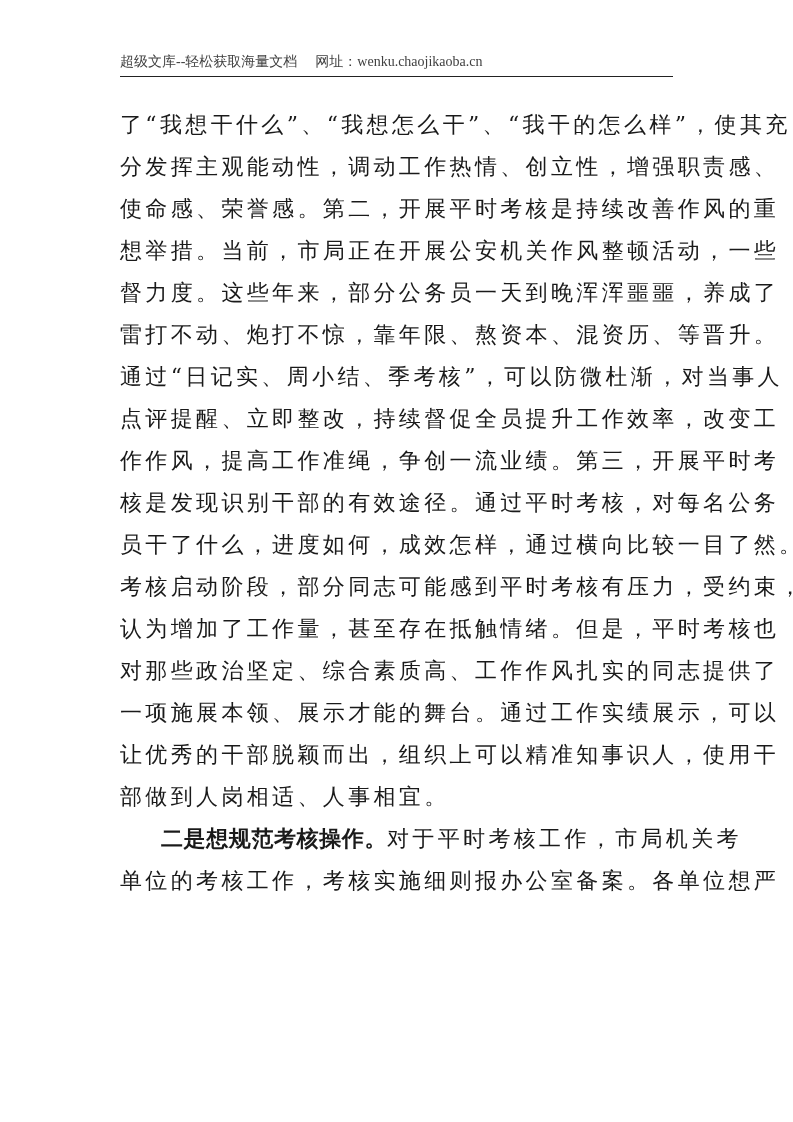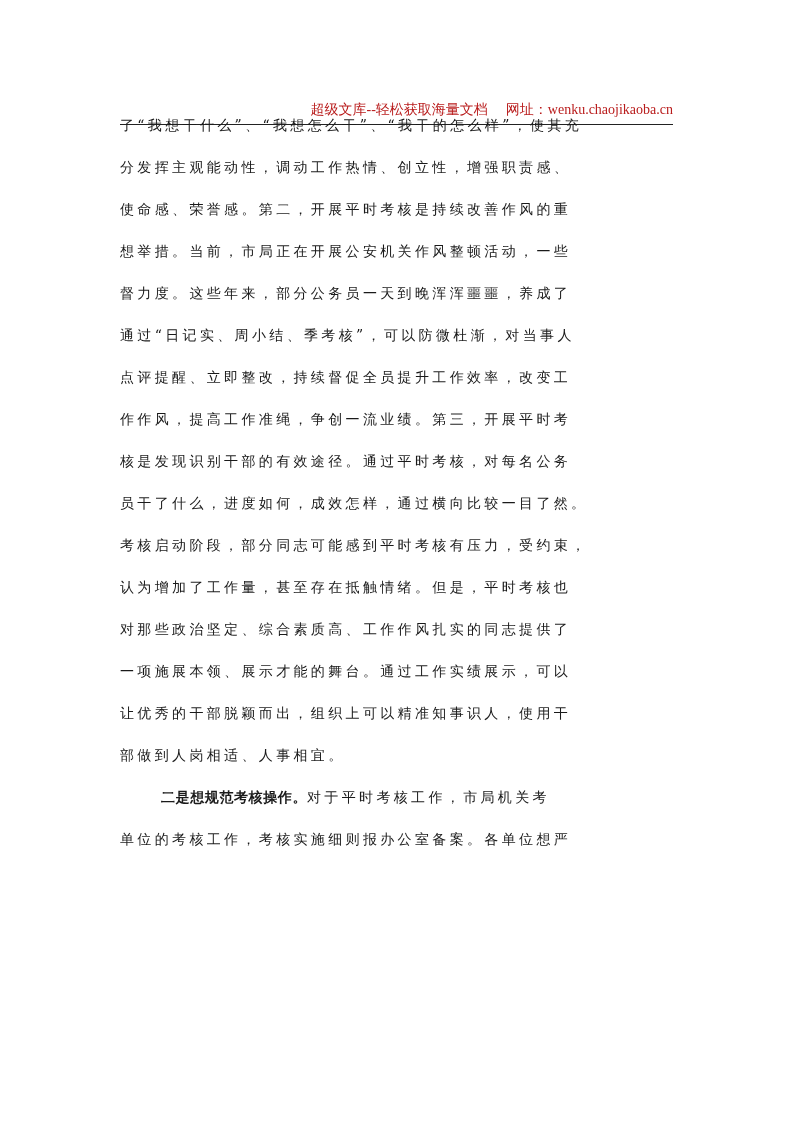--- a/index.html
+++ b/index.html
@@ -1,40 +1,41 @@
 <!DOCTYPE html>
 <html><head>
 <meta charset="utf-8">
 <style>
   html, body { margin: 0; padding: 0; background: #ffffff; }
   body { width: 793px; height: 1122px; position: relative; overflow: hidden;
          font-family: "DejaVu Serif", "Liberation Serif", serif; color: #1a1a1a; }
   .header { position: absolute; left: 120px; top: 52px; width: 553px; height: 24px;
-            border-bottom: 1.3px solid #222; text-align: right;
-            font-family: "Liberation Serif", "DejaVu Serif", serif; font-size: 14px; color: #b91c1c; line-height: 20px; margin-top: 48px; }
+            border-bottom: 1.3px solid #222; 
+            font-family: "Liberation Serif", "DejaVu Serif", serif; font-size: 14px; color: #404040; line-height: 20px; }
   .header .gap { display: inline-block; width: 18px; }
   .body-text { position: absolute; left: 120px; top: 104px; width: 556px; }
-  .line { height: 42px; line-height: 42px; font-size: 14px; letter-spacing: 3.35px;
+  .line { height: 42px; line-height: 42px; font-size: 22px; letter-spacing: 3.35px;
           white-space: nowrap; overflow: visible; font-weight: 300; }
   .line.indent { padding-left: 41px; }
   .bold { font-family: "DejaVu Sans", "Liberation Sans", sans-serif; font-weight: bold; letter-spacing: 0.6px; }
 </style>
 </head>
 <body>
 
 <div class="header">
   <span>超级文库--轻松获取海量文档</span><span class="gap"></span><span>网址：</span><span>wenku.chaojikaoba.cn</span>
 </div>
 
 <div class="body-text">
   <div class="line">了“我想干什么”、“我想怎么干”、“我干的怎么样”，使其充</div>
   <div class="line">分发挥主观能动性，调动工作热情、创立性，增强职责感、</div>
   <div class="line">使命感、荣誉感。第二，开展平时考核是持续改善作风的重</div>
   <div class="line">想举措。当前，市局正在开展公安机关作风整顿活动，一些</div>
   <div class="line">督力度。这些年来，部分公务员一天到晚浑浑噩噩，养成了</div>
+  <div class="line">雷打不动、炮打不惊，靠年限、熬资本、混资历、等晋升。</div>
   <div class="line">通过“日记实、周小结、季考核”，可以防微杜渐，对当事人</div>
   <div class="line">点评提醒、立即整改，持续督促全员提升工作效率，改变工</div>
   <div class="line">作作风，提高工作准绳，争创一流业绩。第三，开展平时考</div>
   <div class="line">核是发现识别干部的有效途径。通过平时考核，对每名公务</div>
   <div class="line">员干了什么，进度如何，成效怎样，通过横向比较一目了然。</div>
   <div class="line">考核启动阶段，部分同志可能感到平时考核有压力，受约束，</div>
   <div class="line">认为增加了工作量，甚至存在抵触情绪。但是，平时考核也</div>
   <div class="line">对那些政治坚定、综合素质高、工作作风扎实的同志提供了</div>
   <div class="line">一项施展本领、展示才能的舞台。通过工作实绩展示，可以</div>
   <div class="line">让优秀的干部脱颖而出，组织上可以精准知事识人，使用干</div>

